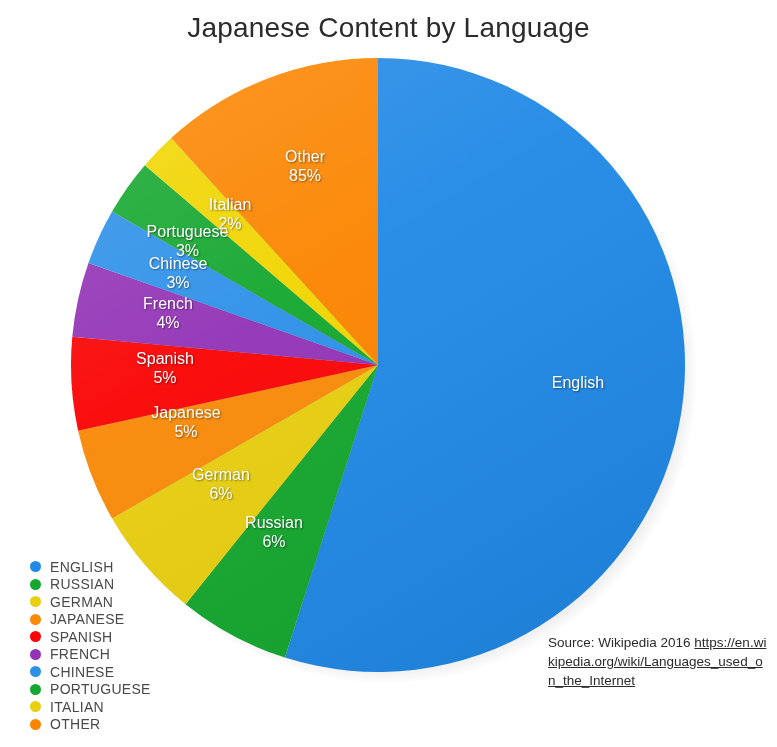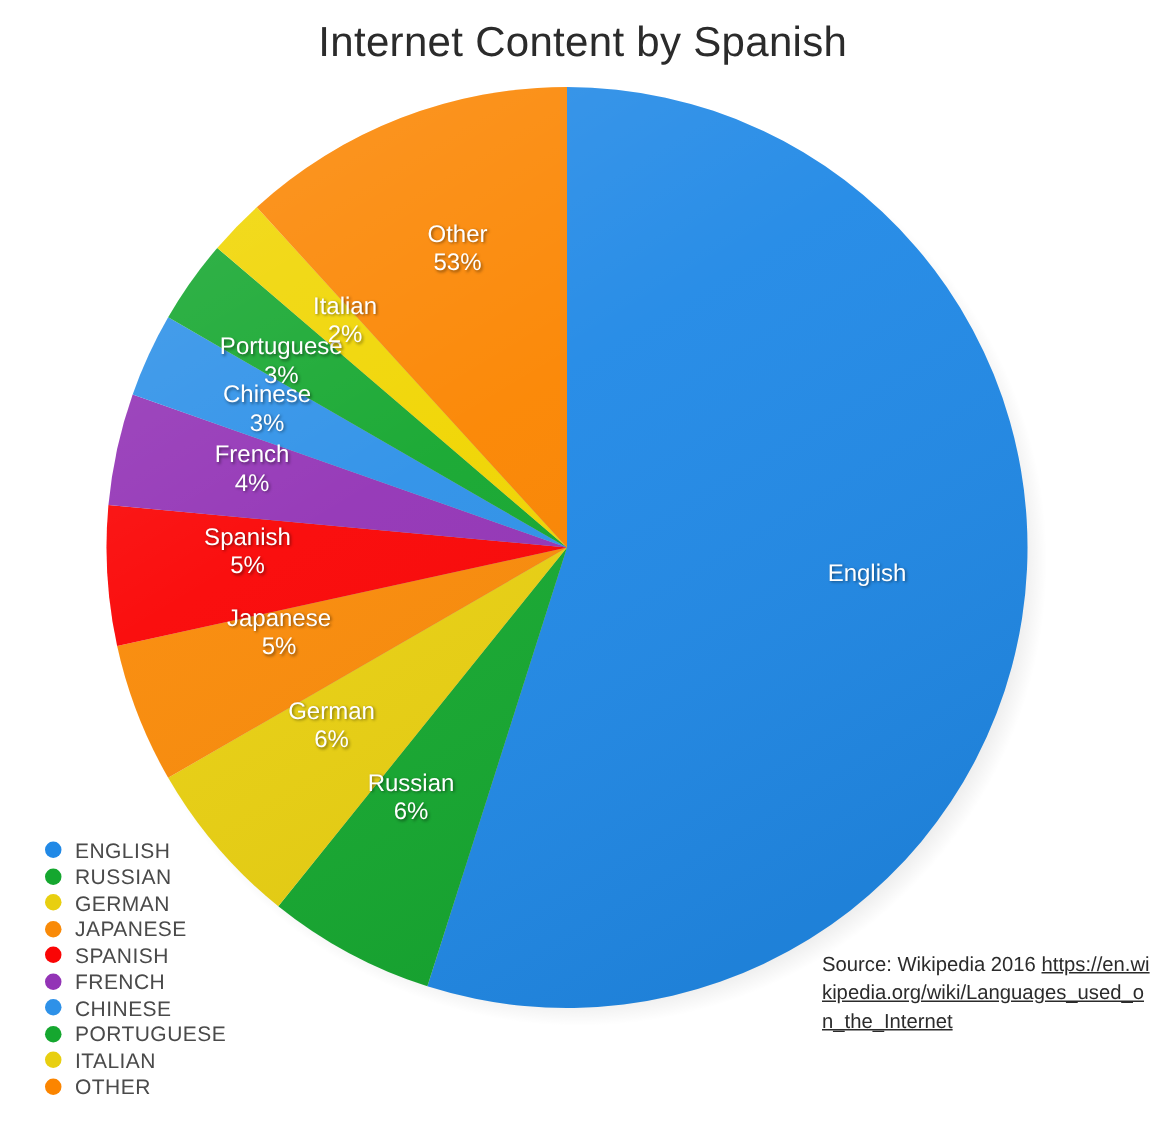--- a/index.html
+++ b/index.html
@@ -92,21 +92,21 @@
   }
   #source .url {
     text-decoration: underline;
     color: #2b2b2b;
     word-break: break-all;
   }
 </style>
 </head>
 <body>
 
-<div id="chart-title">Internet Content by Spanish</div>
+<div id="chart-title">Japanese Content by Language</div>
 
 <div id="pie-wrap">
   <svg id="pie-svg" width="777" height="747" viewBox="0 0 777 747">
     <defs>
       <radialGradient id="pieShadow" cx="50%" cy="50%" r="50%">
         <stop offset="70%" stop-color="#000000" stop-opacity="0.30"></stop>
         <stop offset="88%" stop-color="#000000" stop-opacity="0.16"></stop>
         <stop offset="100%" stop-color="#000000" stop-opacity="0"></stop>
       </radialGradient>
       <linearGradient id="sheen" x1="0%" y1="0%" x2="60%" y2="100%">
@@ -170,21 +170,21 @@
     <span class="pct">3%</span>
   </div>
 
   <div class="slice-label" style="left:170px; top:195px; width:120px;">
     <span>Italian</span>
     <span class="pct">2%</span>
   </div>
 
   <div class="slice-label" style="left:245px; top:147px; width:120px;">
     <span>Other</span>
-    <span class="pct">53%</span>
+    <span class="pct">85%</span>
   </div>
 </div>
 
 <div id="legend">
     <div class="legend-row">
       <span class="legend-dot" style="background: rgb(33, 137, 230);"></span>
       <span class="legend-label">ENGLISH</span>
     </div>
     <div class="legend-row">
       <span class="legend-dot" style="background: rgb(21, 167, 47);"></span>

